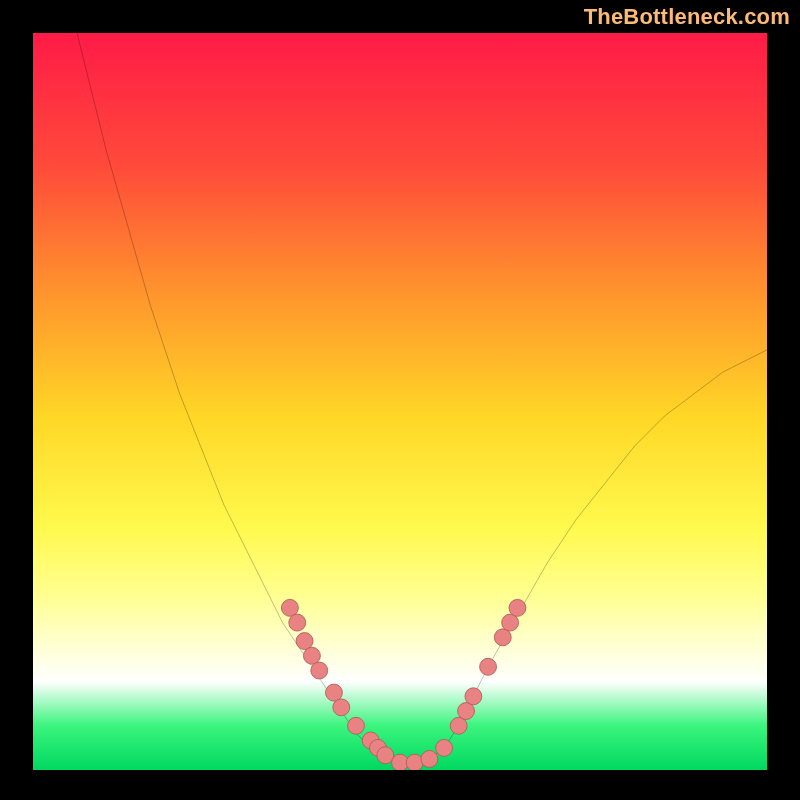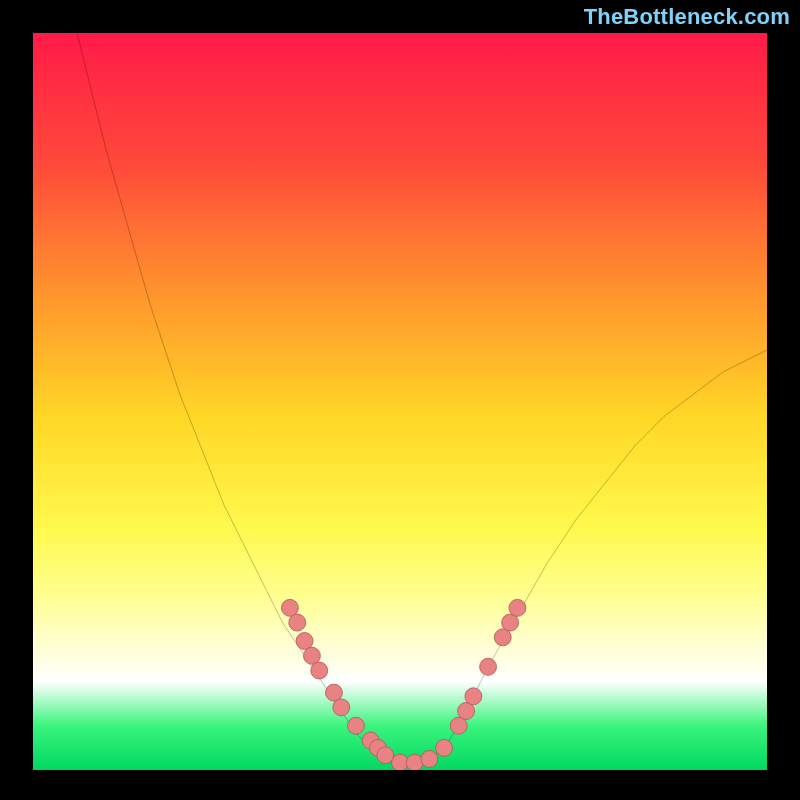--- a/index.html
+++ b/index.html
@@ -45,21 +45,21 @@
     height: 737px;
     overflow: visible;
   }
   .watermark {
     position: absolute;
     top: 4px;
     right: 10px;
     font-family: Arial, Helvetica, sans-serif;
     font-size: 22px;
     font-weight: 600;
-    color: #7dd3fc;
+    color: #fdba74;
     letter-spacing: 0.2px;
   }
 </style>
 </head>
 <body>
 
 <div class="stage">
   <div class="plot-area">
     <svg class="curve" viewBox="0 0 100 100" preserveAspectRatio="none">
       <path fill="none" stroke="#000" stroke-width="0.25" vector-effect="non-scaling-stroke" stroke-linecap="round" stroke-linejoin="round" d="M6.00 0.00 L8.00 8.00 L10.00 16.00 L12.00 23.00 L14.00 30.00 L16.00 37.00 L18.00 43.00 L20.00 49.00 L22.00 54.00 L24.00 59.00 L26.00 64.00 L28.00 68.00 L30.00 72.00 L32.00 76.00 L34.00 80.00 L36.00 83.00 L38.00 86.00 L40.00 89.00 L42.00 92.00 L44.00 95.00 L46.00 97.00 L48.00 98.50 L50.00 99.00 L52.00 99.00 L54.00 98.50 L56.00 97.00 L58.00 94.00 L60.00 90.00 L62.00 86.00 L66.00 79.00 L70.00 72.00 L74.00 66.00 L78.00 61.00 L82.00 56.00 L86.00 52.00 L90.00 49.00 L94.00 46.00 L98.00 44.00 L100.00 43.00"></path>

